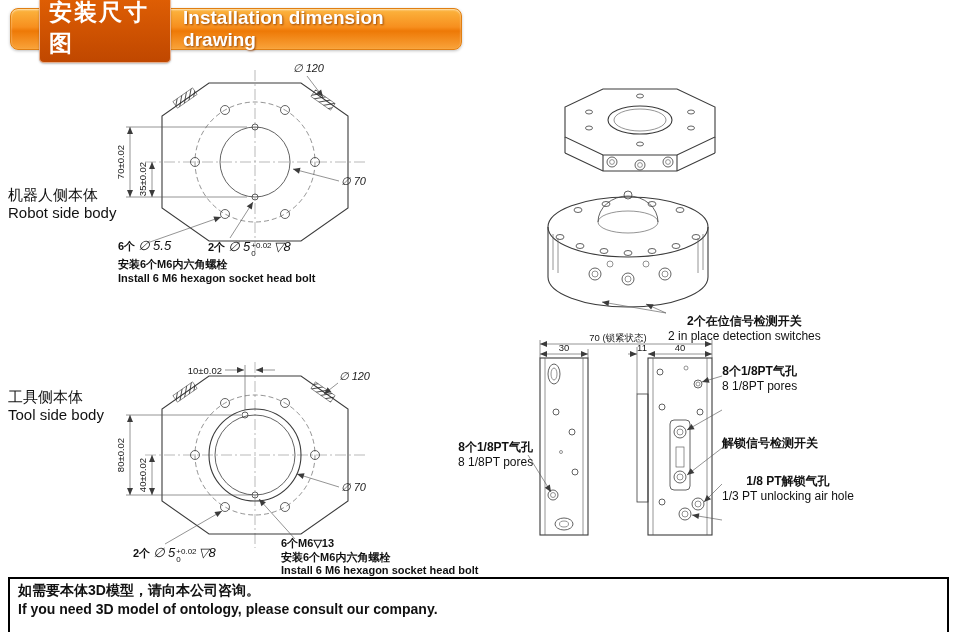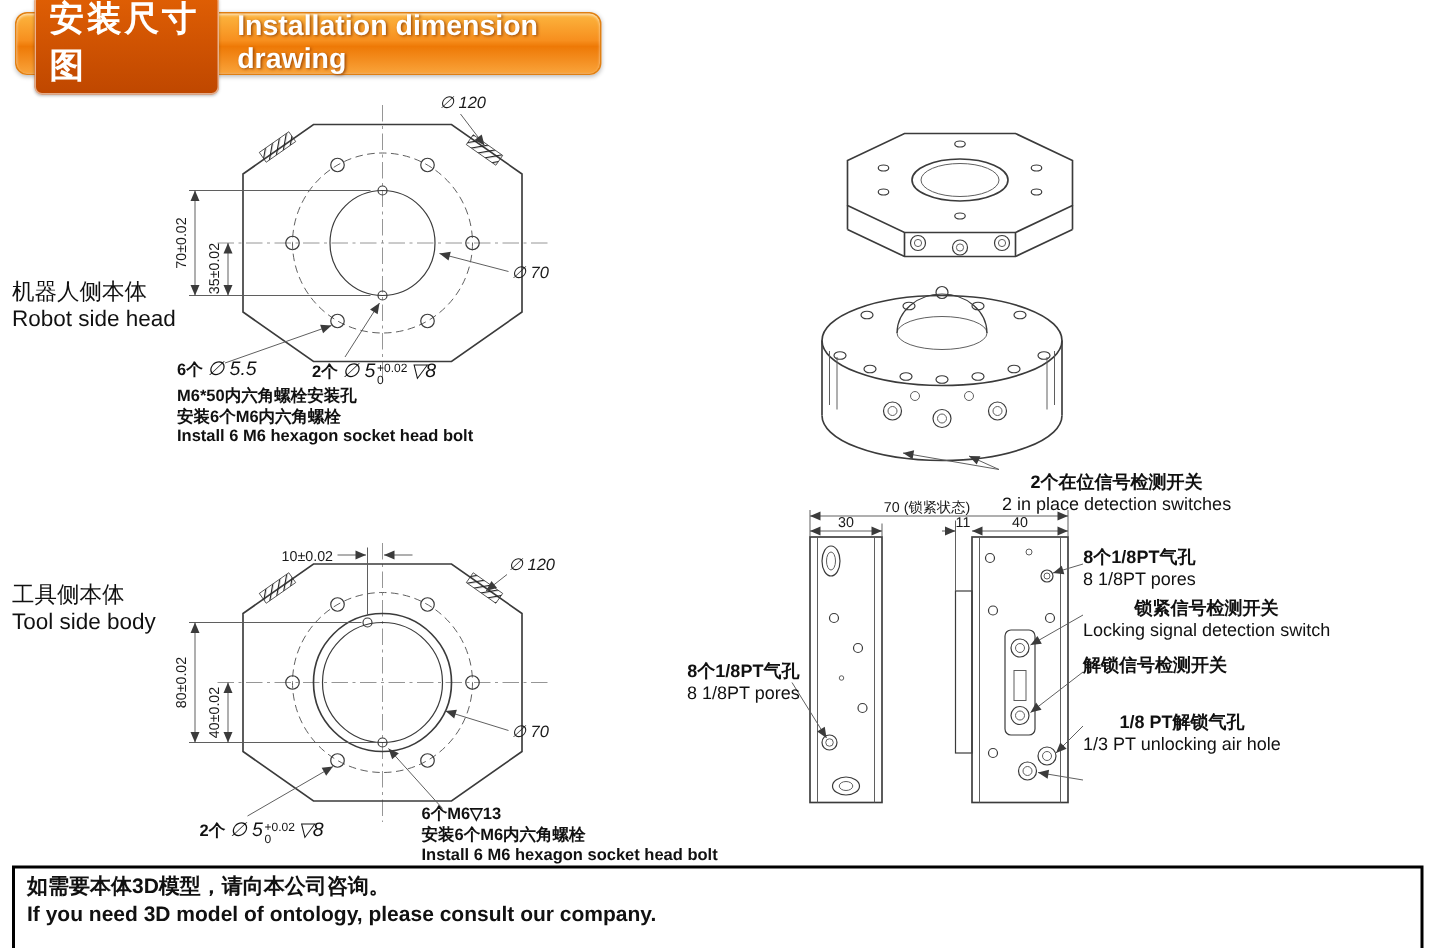--- a/index.html
+++ b/index.html
@@ -1,24 +1,24 @@
 <!DOCTYPE html>
 <html><head>
 <meta charset="utf-8">
 <style>
   html,body{margin:0;padding:0;background:#fff;}
   .page{position:relative;width:959px;height:632px;background:#fff;overflow:hidden;
         font-family:"Liberation Sans",sans-serif;color:#111;}
 
   
-  .banner{position:absolute;left:10px;top:8px;width:391px;height:42px;border-radius:8px;
+  .banner{position:absolute;left:10px;top:8px;width:452px;height:42px;border-radius:8px;
           background:linear-gradient(180deg,#fcb53f 0%,#f78f1e 45%,#ee7906 55%,#f9a33a 100%);
           border:1px solid #e07f12;
           box-shadow:inset 0 1px 2px rgba(255,255,255,.65),0 1px 3px rgba(0,0,0,.25);
-          display:flex;align-items:center;gap:12px;padding:0 12px;box-sizing:border-box;}
+          display:flex;align-items:center;gap:12px;padding:0 28px;box-sizing:border-box;}
   .banner-cn{background:linear-gradient(180deg,#e05f04,#bf4700);color:#fff;font-size:23px;font-weight:bold;
              padding:1px 10px 4px;border-radius:5px;letter-spacing:2px;
              box-shadow:inset 0 0 0 1px rgba(255,255,255,.55),0 1px 2px rgba(0,0,0,.25);}
   .banner-en{color:#fff;font-size:19px;font-weight:bold;text-shadow:1px 1px 2px rgba(140,60,0,.85);}
 
   
   .side-label{position:absolute;font-size:15px;line-height:18px;}
   .side-label .cn{font-weight:normal;}
   .ann{position:absolute;font-size:12px;white-space:nowrap;}
   .ann .qty{font-weight:bold;font-size:11px;margin-right:3px;}
@@ -50,21 +50,21 @@
 
 <div class="page">
 
   <div class="banner">
     <span class="banner-cn">安装尺寸图</span>
     <span class="banner-en">Installation dimension drawing</span>
   </div>
 
   <div class="side-label" style="left:8px;top:186px">
     <div class="cn">机器人侧本体</div>
-    <div class="en">Robot side head</div>
+    <div class="en">Robot side body</div>
   </div>
   <div class="side-label" style="left:8px;top:388px">
     <div class="cn">工具侧本体</div>
     <div class="en">Tool side body</div>
   </div>
 
   <svg style="left:95px;top:52px" width="300" height="250" viewBox="0 0 300 250">
     <defs>
       <marker id="mA" viewBox="0 0 8 8" markerWidth="8" markerHeight="8" refX="7.5" refY="4" orient="auto-start-reverse" markerUnits="userSpaceOnUse">
         <path d="M0.5,1 L7.5,4 L0.5,7 z" fill="#3b3b3b"></path>
@@ -122,21 +122,20 @@
   <div class="ann" style="left:118px;top:238px">
     <span class="qty">6个</span><span class="dia">∅ 5.5</span>
   </div>
   <div class="ann" style="left:208px;top:239px">
     <span class="qty">2个</span><span class="dia">∅ 5</span><span class="tolstack">
         <span>+0.02</span>
         <span>0</span>
       </span><span class="dia">▽8</span>
   </div>
   <div class="note" style="left:118px;top:258px">
-    <div>M6*50内六角螺栓安装孔</div>
     <div>安装6个M6内六角螺栓</div>
     <div>Install 6 M6 hexagon socket head bolt</div>
   </div>
 
   <svg style="left:95px;top:352px" width="300" height="225" viewBox="0 0 300 225">
     <defs>
       <marker id="mB" viewBox="0 0 8 8" markerWidth="8" markerHeight="8" refX="7.5" refY="4" orient="auto-start-reverse" markerUnits="userSpaceOnUse">
         <path d="M0.5,1 L7.5,4 L0.5,7 z" fill="#3b3b3b"></path>
       </marker>
       <pattern id="hB" width="4" height="4" patternUnits="userSpaceOnUse" patternTransform="rotate(45)">
@@ -358,24 +357,20 @@
 
   <div class="callout" style="left:458px;top:440px">
     <div class="cn">8个1/8PT气孔</div>
     <div class="en">8 1/8PT pores</div>
   </div>
 
   <div class="callout" style="left:722px;top:364px">
     <div class="cn">8个1/8PT气孔</div>
     <div class="en">8 1/8PT pores</div>
   </div>
-  <div class="callout" style="left:722px;top:398px">
-    <div class="cn">锁紧信号检测开关</div>
-    <div class="en">Locking signal detection switch</div>
-  </div>
   <div class="callout" style="left:722px;top:436px">
     <div class="cn">解锁信号检测开关</div>
   </div>
   <div class="callout" style="left:722px;top:474px">
     <div class="cn">1/8 PT解锁气孔</div>
     <div class="en">1/3 PT unlocking air hole</div>
   </div>
 
   <div class="footer">
     <div class="cn">如需要本体3D模型，请向本公司咨询。</div>

